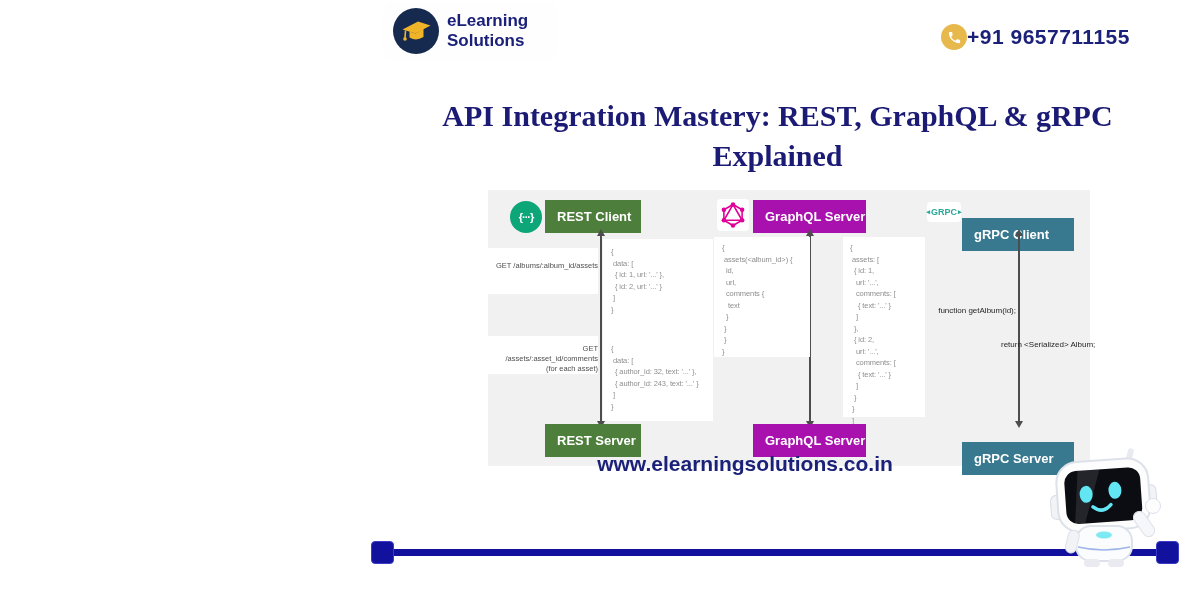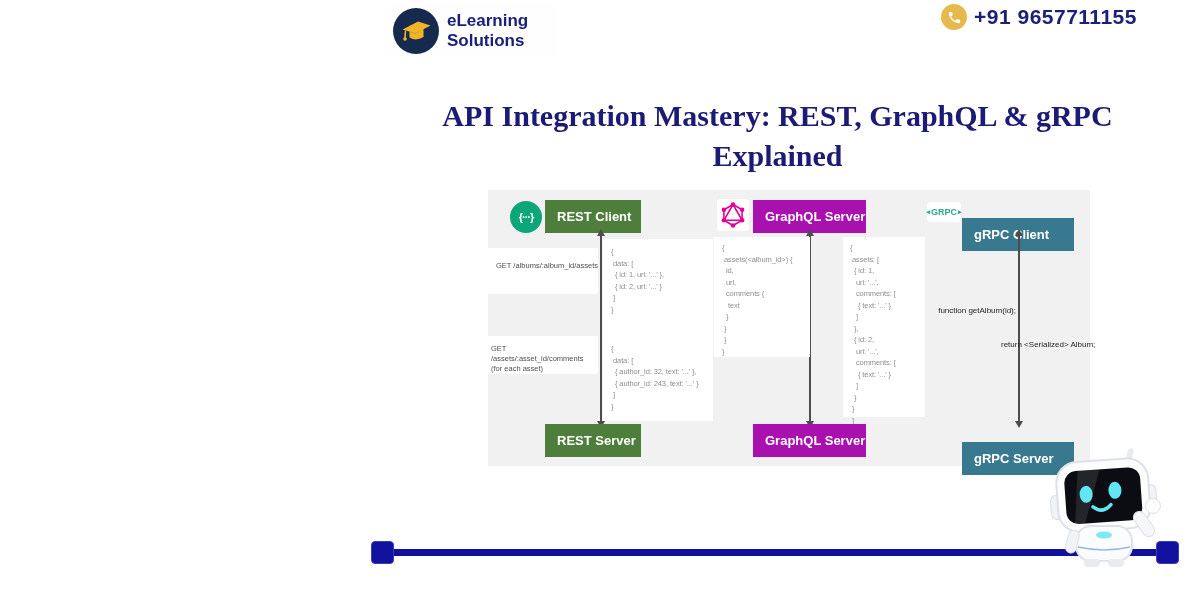--- a/index.html
+++ b/index.html
@@ -4,21 +4,21 @@
 <style>
   * { margin:0; padding:0; box-sizing:border-box; }
   html,body { width:1200px; height:600px; }
   body { font-family:"Liberation Sans", sans-serif; background:#ffffff; overflow:hidden; }
   .page { position:relative; width:1200px; height:600px; background:#fff; }
 
   
   .logo-wrap { position:absolute; left:383px; top:2px; width:175px; height:58px; background:#fefefe; border-radius:10px; display:flex; align-items:center; }
   .logo-circle { width:46px; height:46px; margin-left:10px; flex:0 0 auto; }
   .logo-text { margin-left:8px; font-weight:bold; font-size:17px; line-height:20px; color:var(--navy,#1b2179); }
-  .phone-wrap { position:absolute; left:941px; top:4px; display:flex; align-items:center; gap:7px; cursor:pointer;text-align:right; }
+  .phone-wrap { position:absolute; left:941px; top:24px; display:flex; align-items:center; cursor:pointer;text-align:right; }
   .phone-badge { width:26px; height:26px; border-radius:50%; background:var(--phone_gold,#e7b94c); display:flex; align-items:center; justify-content:center; }
   .phone-badge svg { width:15px; height:15px; }
   .phone-number { font-weight:bold; font-size:21px; color:var(--navy,#1b2179); letter-spacing:0.5px; }
 
   
   .title { position:absolute; left:350px; top:96px; width:855px; text-align:center;
            font-family:"Liberation Serif", serif; font-weight:bold; color:var(--navy_title,#1b1b75);
            font-size:30px; line-height:40px; }
 
   
@@ -96,21 +96,21 @@
   <div class="diagram">
 
     <div class="rest-icon">{···}</div>
     <div class="node green" style="left:57px; top:10px; width:96px;">REST Client</div>
     <div class="vline" style="left:112px;"></div>
 
     <div class="wbox" style="left:0; top:58px; width:110px; height:46px;text-align:right;">
       <div class="small-gray" style="padding:13px 0 0 8px; white-space:pre-line;">GET /albums/:album_id/assets</div>
     </div>
     <div class="wbox" style="left:0; top:146px; width:110px; height:38px;">
-      <div class="small-gray" style="padding:8px 0 0 3px; white-space:pre-line;">GET /assets/:asset_id/comments
+      <div class="small-gray" style="padding:8px 0 0 3px; white-space:pre-line;text-align:right;">GET /assets/:asset_id/comments
 (for each asset)</div>
     </div>
 
     <div class="wbox" style="left:115px; top:49px; width:110px; height:182px;">
       <pre class="code" style="padding:7px 0 0 8px;">{
  data: [
   { id: 1, url: '...' },
   { id: 2, url: '...' }
  ]
 }</pre>
@@ -180,20 +180,21 @@
     <div class="grpc-logo">GRPC</div>
     <div class="node teal" style="left:474px; top:10px; width:112px;">gRPC Client</div>
     <div class="vline" style="left:530px;"></div>
 
     <div class="grpc-text" style="left:436px; top:116px; width:92px; text-align:right;">function getAlbum(id);</div>
     <div class="grpc-text" style="left:493px; top:150px;padding-left:20px;">return &lt;Serialized&gt; Album;</div>
 
     <div class="node teal" style="left:474px; top:234px; width:112px;">gRPC Server</div>
   </div>
 
+  <div class="website">www.elearningsolutions.co.in</div>
 
   <div class="rule-line"></div>
   <div class="rule-cap left"></div>
   <div class="rule-cap right"></div>
 
   <svg class="robot" viewBox="0 0 120 122">
     <g transform="rotate(-4 60 60)">
       <rect x="84" y="4" width="6" height="16" rx="3" fill="#e8eaf0" transform="rotate(18 87 12)"></rect>
       <rect x="5" y="46" width="11" height="24" rx="5.5" fill="#f2f3f7" stroke="#d8dce5"></rect>
       <rect x="100" y="42" width="11" height="24" rx="5.5" fill="#f2f3f7" stroke="#d8dce5"></rect>

